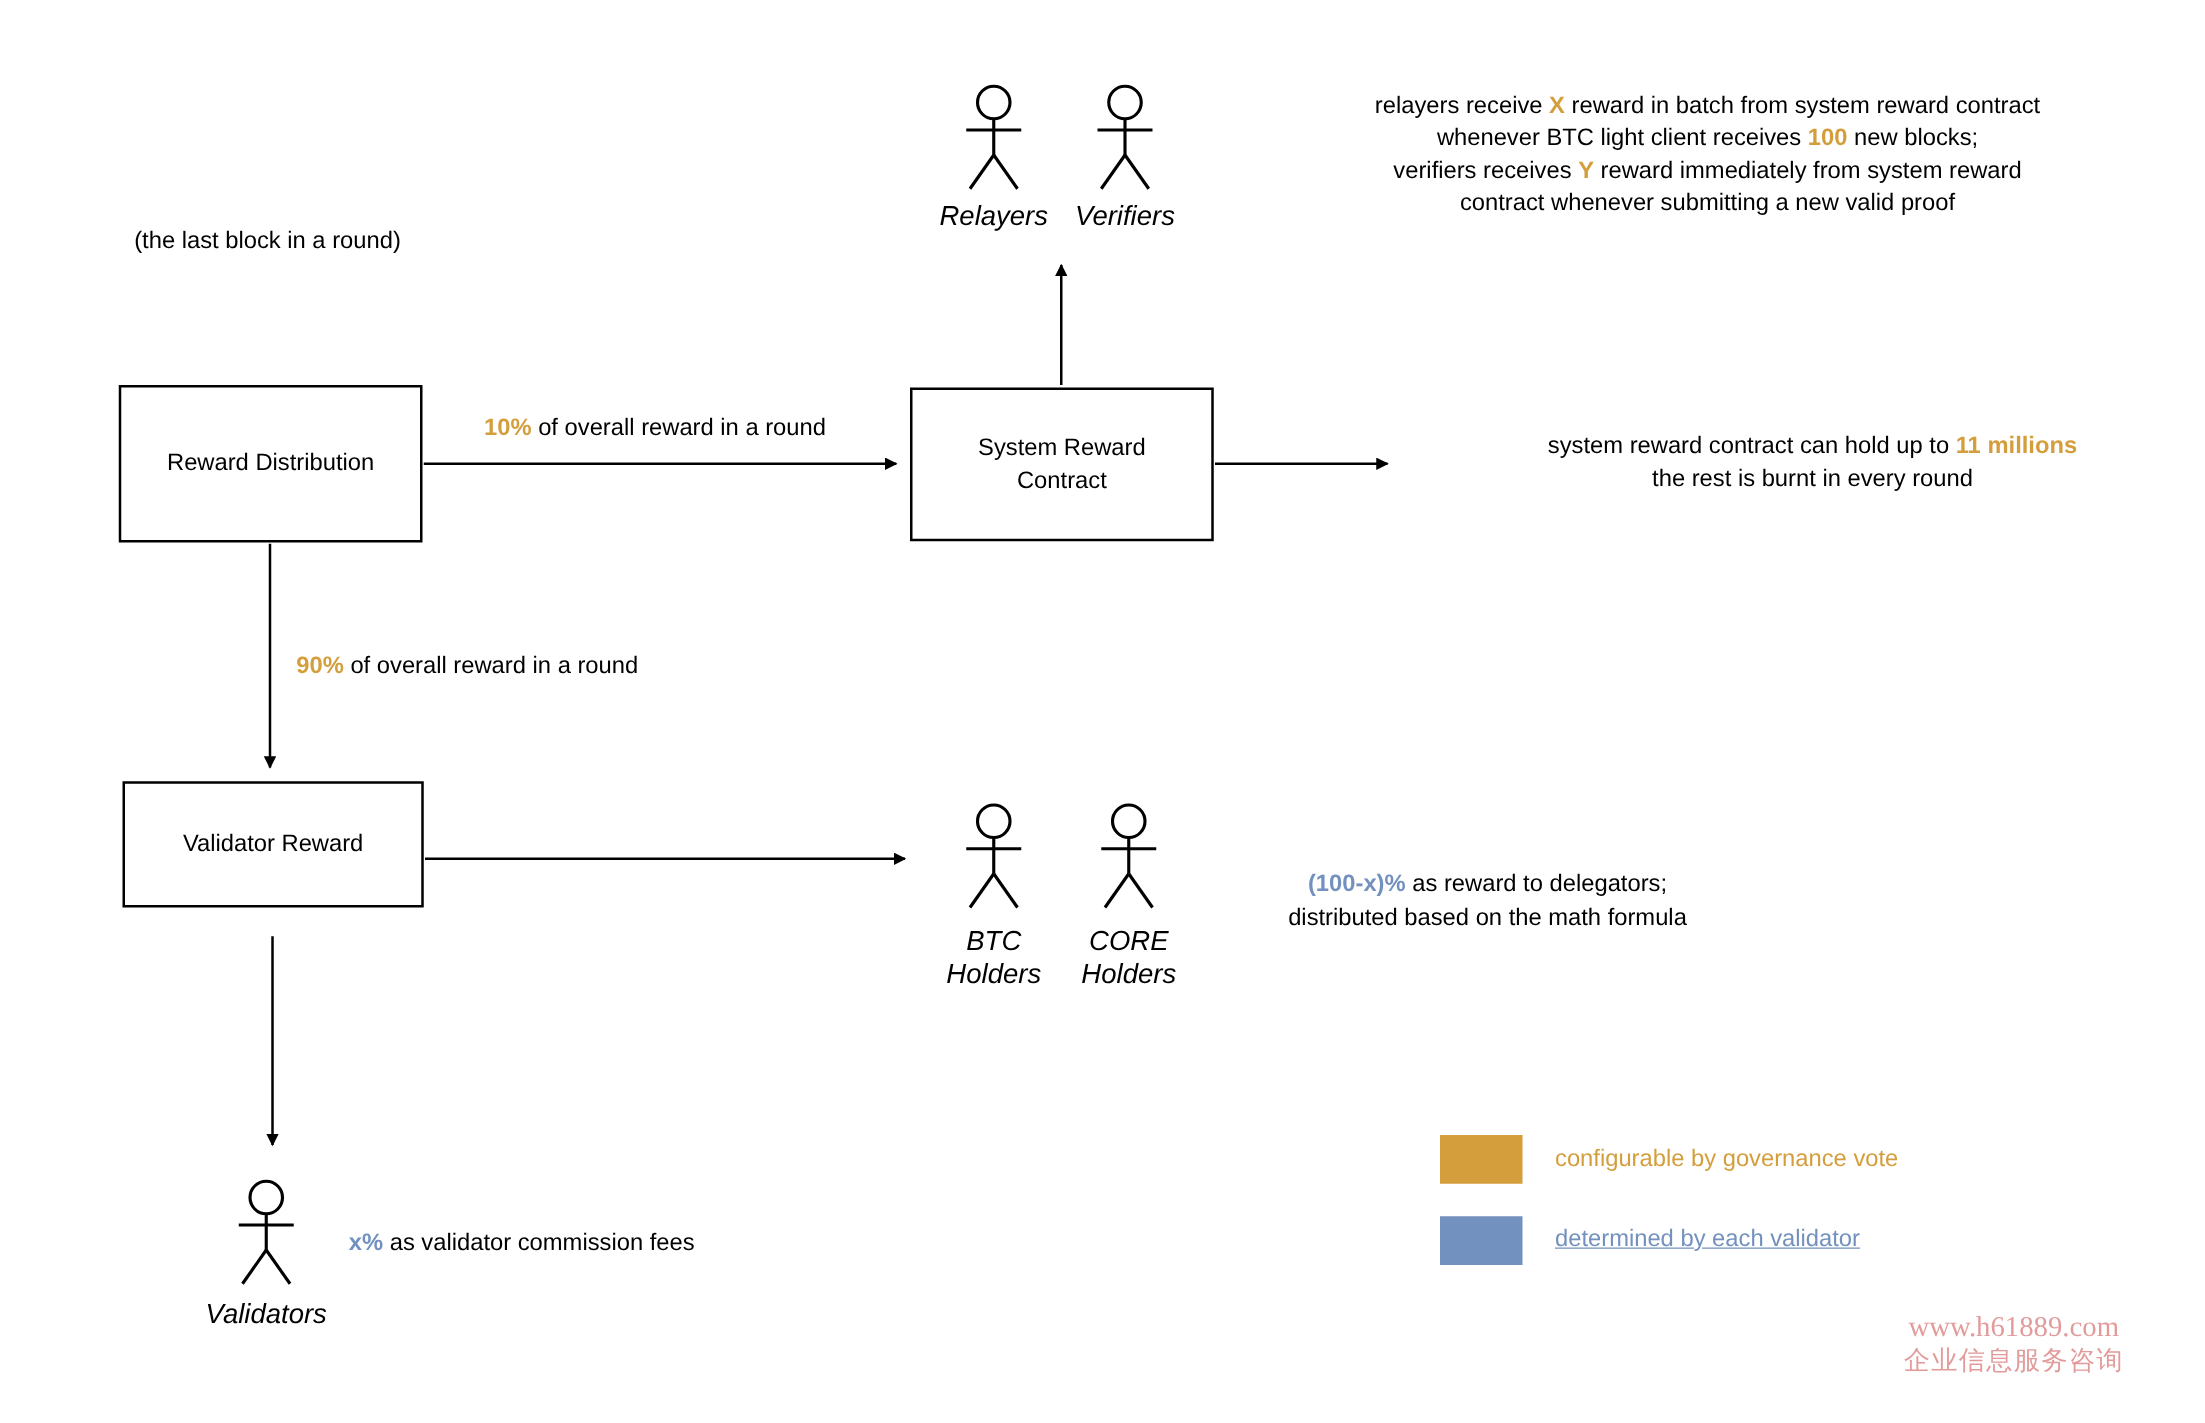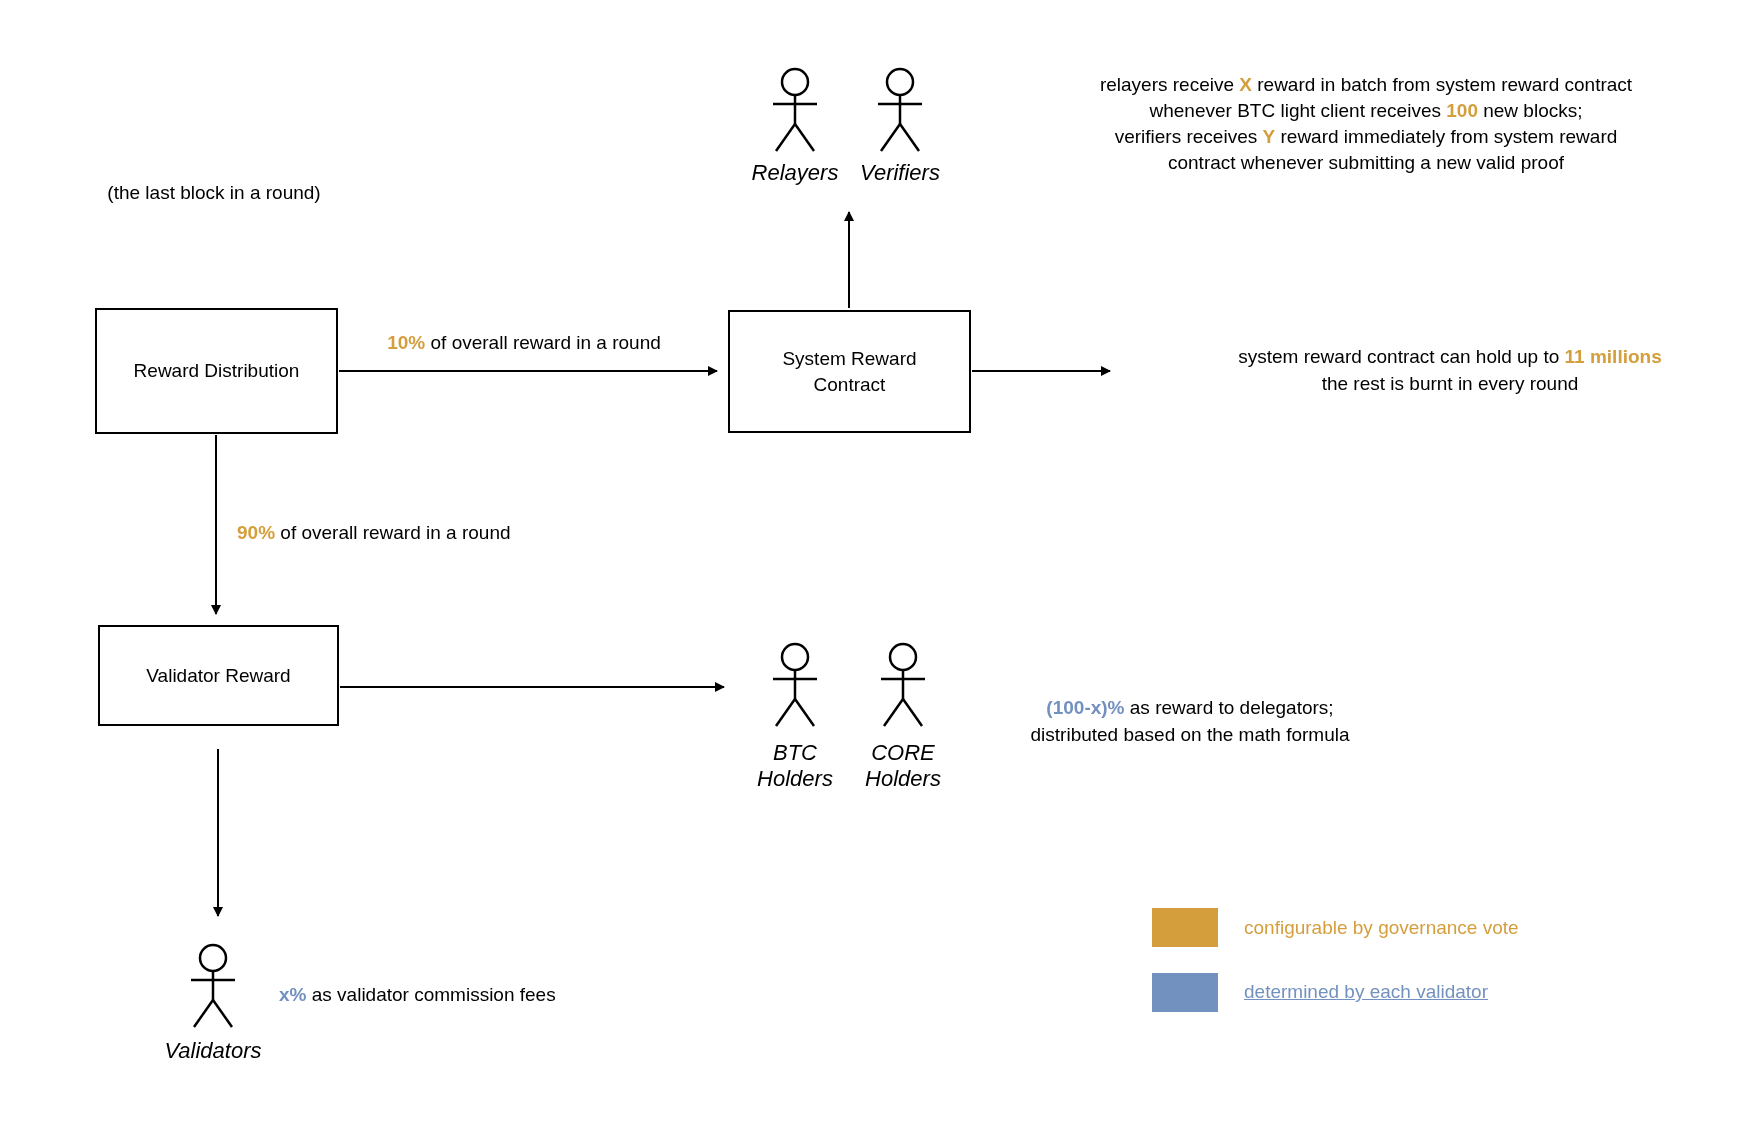--- a/index.html
+++ b/index.html
@@ -151,14 +151,18 @@
 
   <div class="legend-row" style="left:1152px;top:908px;height:39px;">
     <span class="swatch swatch-gold"></span>
     <span class="legend-label legend-label-gold">configurable by governance vote</span>
   </div>
   <div class="legend-row" style="left:1152px;top:972px;height:40px;">
     <span class="swatch swatch-blue"></span>
     <span class="legend-label legend-label-blue">determined by each validator</span>
   </div>
 
+  <div class="watermark" style="left:1485px;top:1048px;width:252px;">
+    <div class="wm1">www.h61889.com</div>
+    <div class="wm2">企业信息服务咨询</div>
+  </div>
 
 </div>
 
 </body></html>

